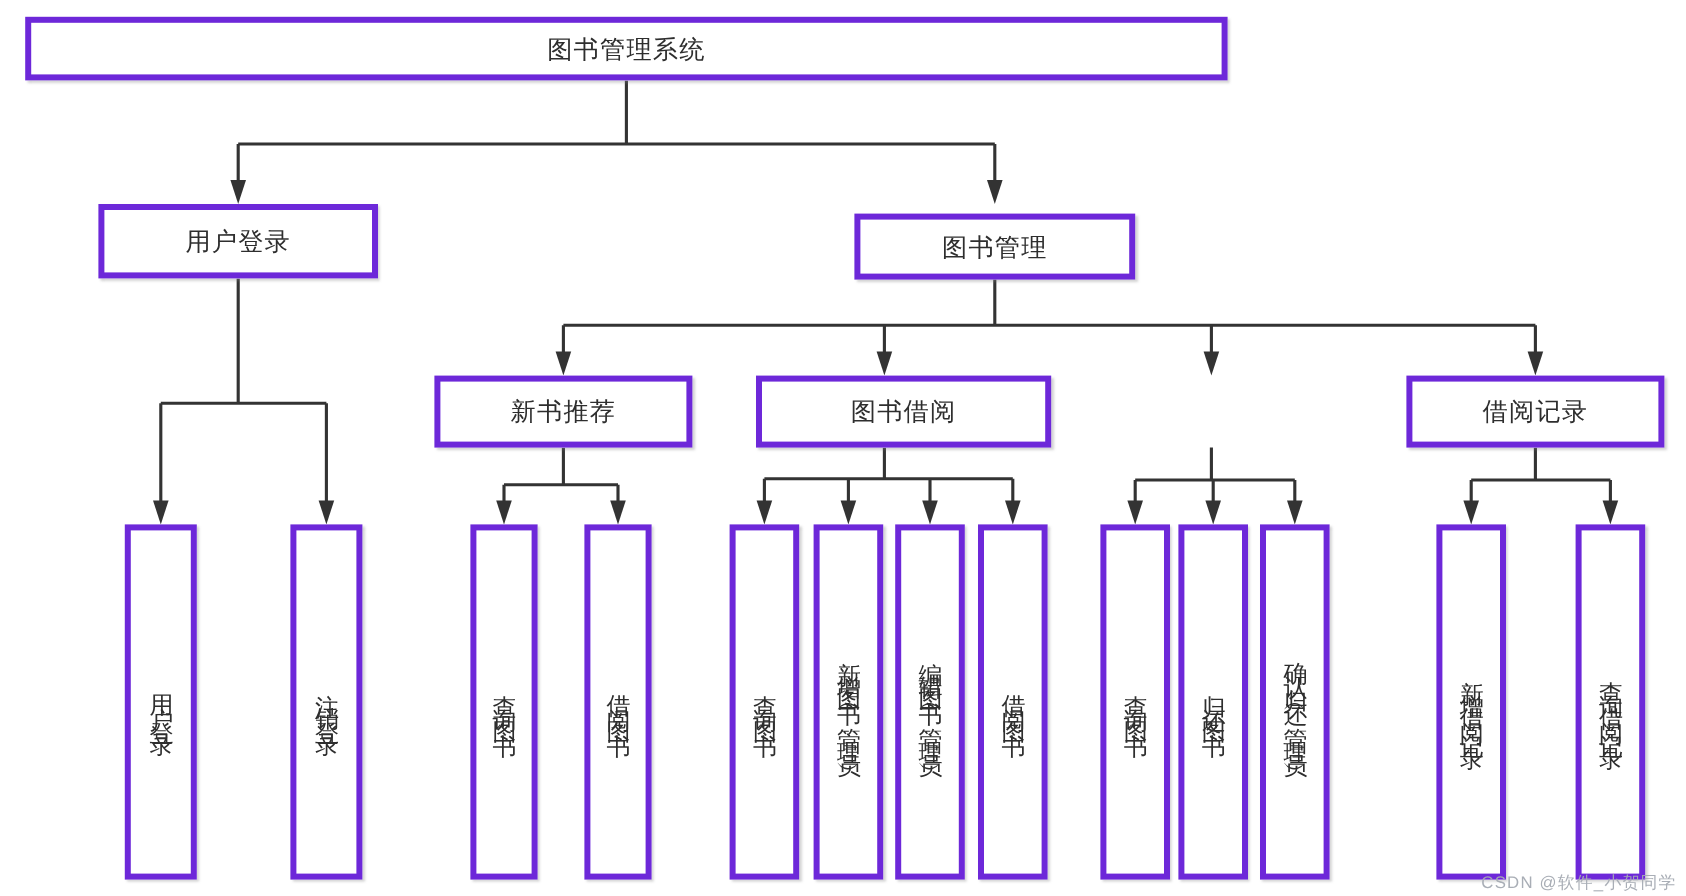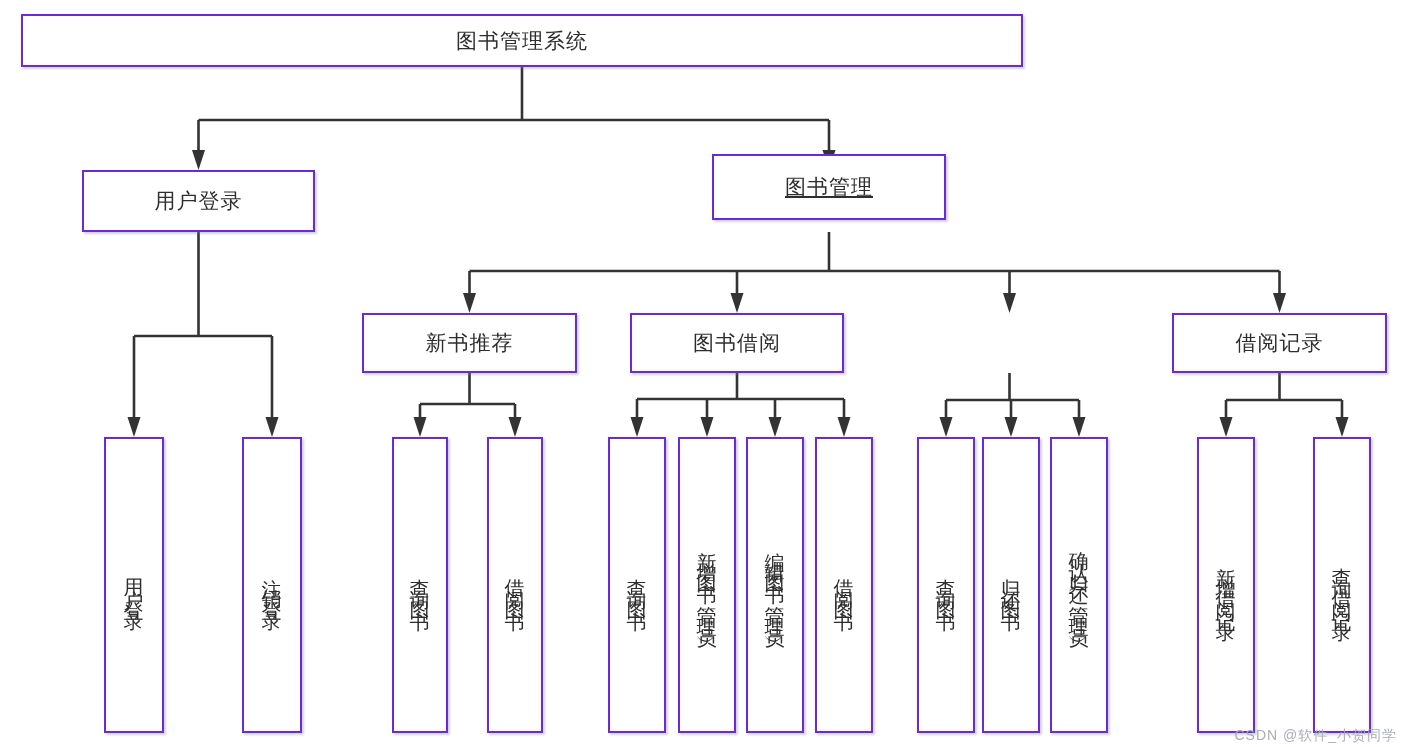--- a/index.html
+++ b/index.html
@@ -18,21 +18,21 @@
   .connectors {
     position: absolute;
     left: 0;
     top: 0;
     pointer-events: none;
   }
   .node {
     position: absolute;
     box-sizing: border-box;
     background: #ffffff;
-    border: 2px solid #6d28d9;
+    border: 5px solid #6d28d9;
     box-shadow: 2px 2px 2px rgba(130,130,130,0.35);
     display: flex;
     align-items: center;
     justify-content: center;
     color: #2e2e2e;
   }
   .hbox {
     font-size: 21px;
     letter-spacing: 1px;
   }
@@ -89,28 +89,28 @@
       <polygon points="1342,437 1335.5,417 1348.5,417" fill="#333333"></polygon>
     </svg>
 
   <div class="node hbox" style="left:21px; top:14px; width:1002px; height:53px;">
     <span>图书管理系统</span>
   </div>
 
   <div class="node hbox" style="left:82px; top:170px; width:233px; height:62px;">
     <span>用户登录</span>
   </div>
-  <div class="node hbox" style="left:712px; top:154px; width:234px; height:66px;text-decoration:underline;">
+  <div class="node hbox" style="left:712px; top:178px; width:234px; height:55px;">
     <span>图书管理</span>
   </div>
 
   <div class="node hbox" style="left:362px; top:313px; width:215px; height:60px;">
     <span>新书推荐</span>
   </div>
-  <div class="node hbox" style="left:630px; top:313px; width:214px; height:60px;">
+  <div class="node hbox" style="left:630px; top:313px; width:246px; height:60px;">
     <span>图书借阅</span>
   </div>
   <div class="node hbox" style="left:1172px; top:313px; width:215px; height:60px;justify-content:center;">
     <span>借阅记录</span>
   </div>
 
   <div class="node vbox" style="left:104px; top:437px; width:60px; height:296px;">
     <span>用户登录</span>
   </div>
   <div class="node vbox" style="left:242px; top:437px; width:60px; height:296px;">

